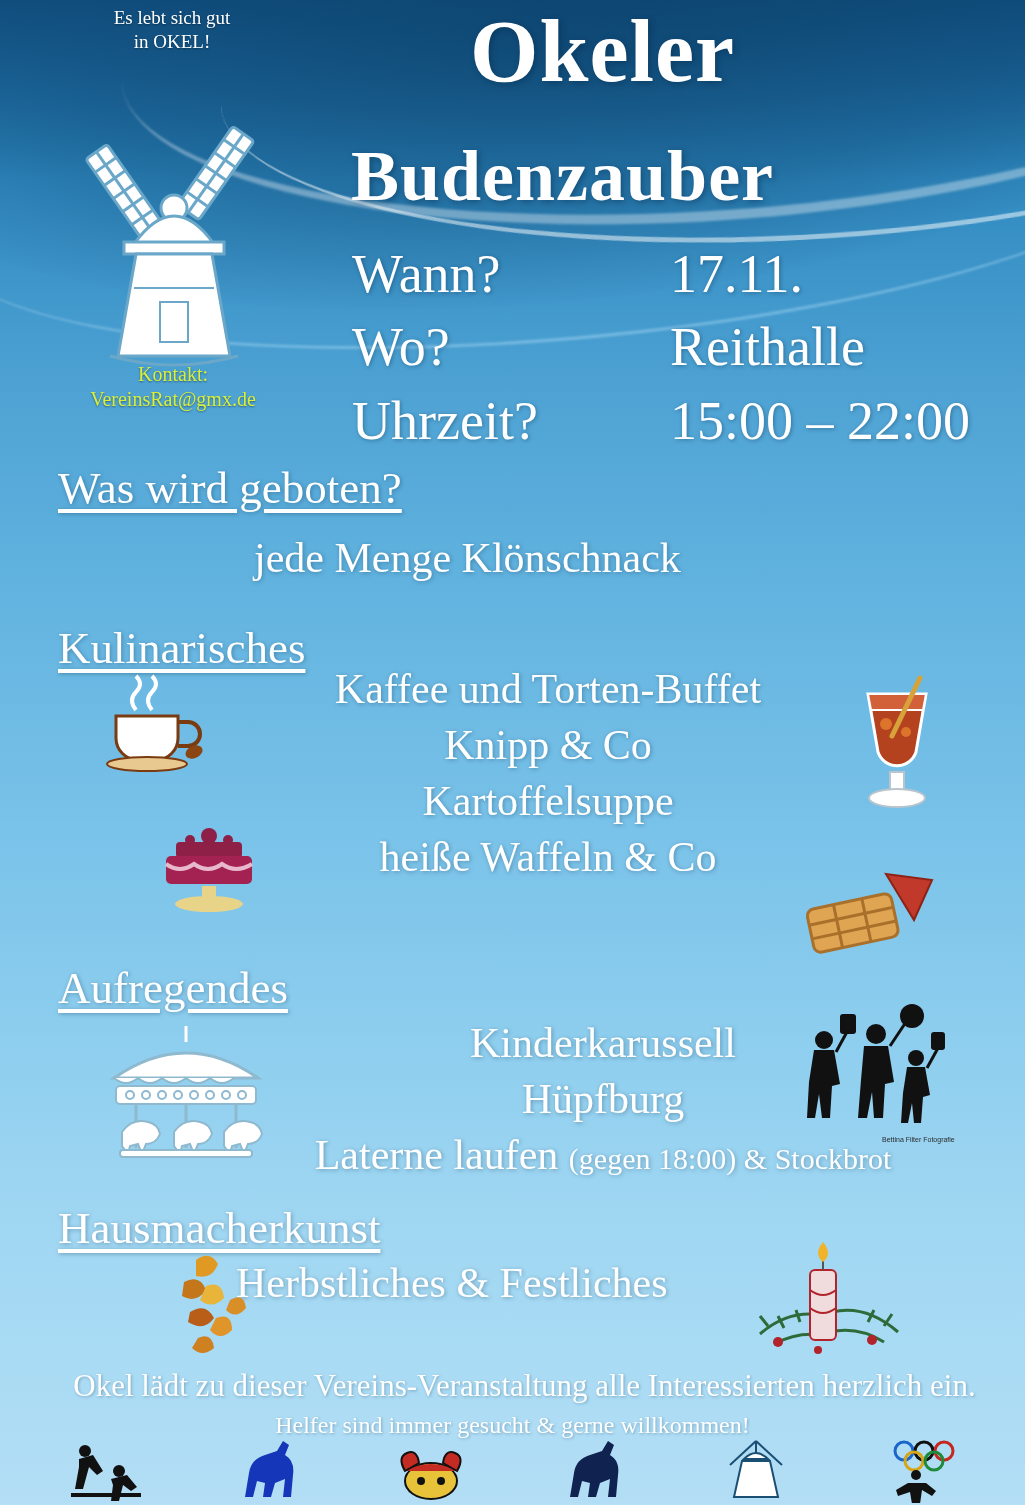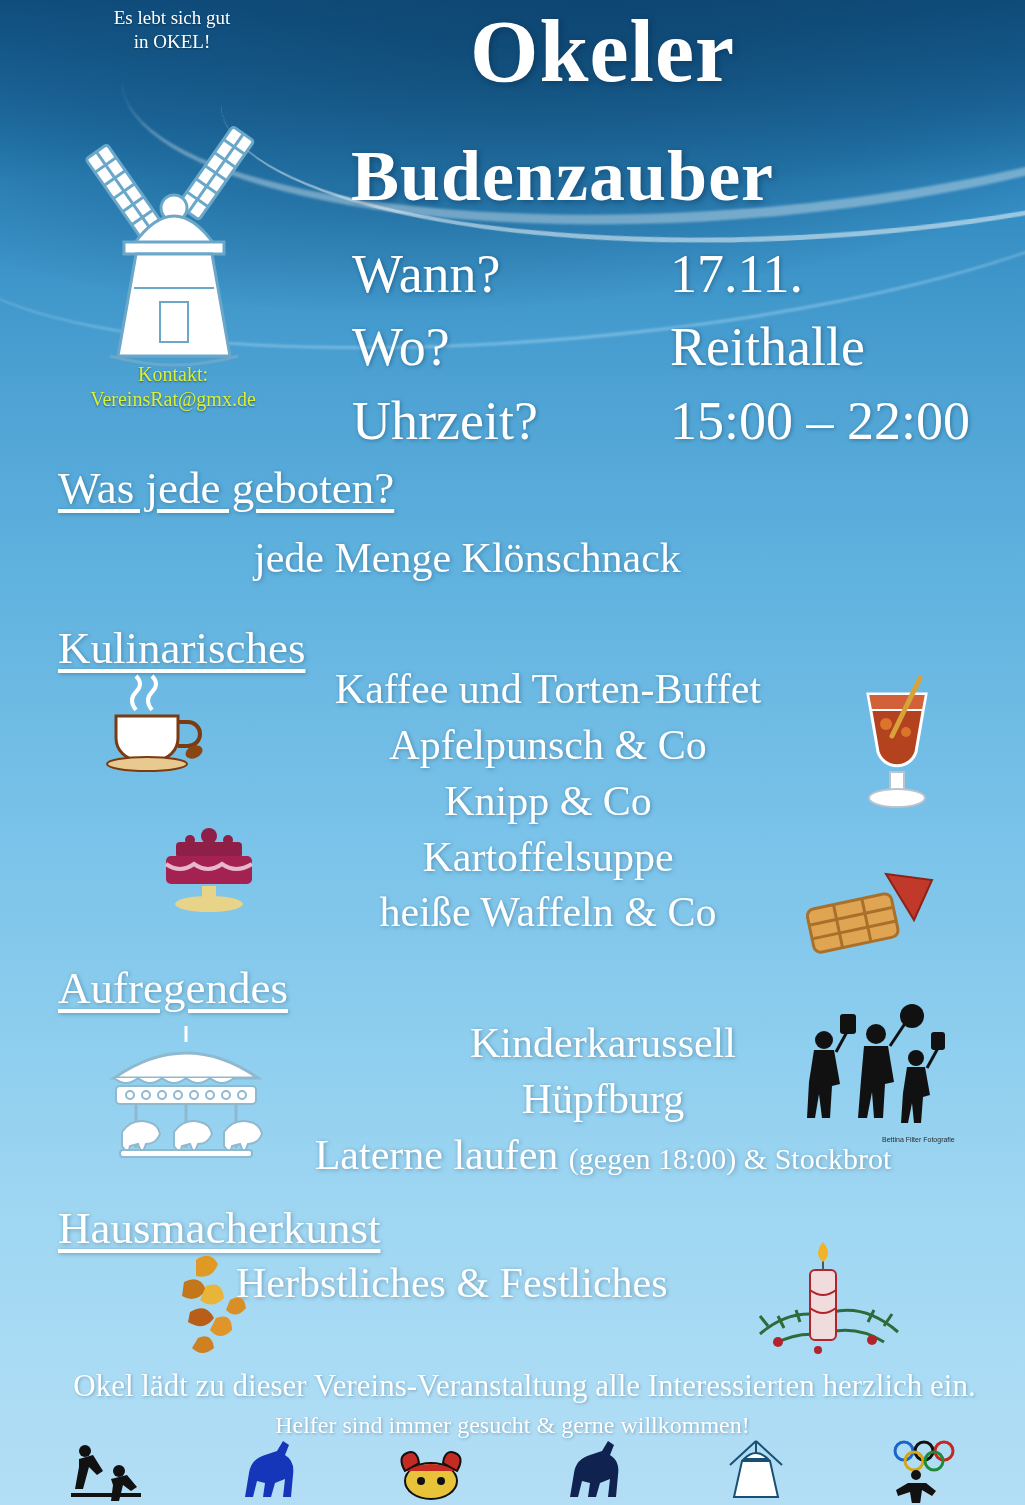--- a/index.html
+++ b/index.html
@@ -261,29 +261,28 @@
     <div class="qa-row">
       <div class="qa-q">Wo?</div>
       <div class="qa-a">Reithalle</div>
     </div>
     <div class="qa-row">
       <div class="qa-q">Uhrzeit?</div>
       <div class="qa-a">15:00 – 22:00</div>
     </div>
   </div>
 
-  <div class="section-head h-geboten">Was jede geboten?</div>
+  <div class="section-head h-geboten">Was wird geboten?</div>
   <div class="lines l-geboten">
     <div>jede Menge Klönschnack</div>
   </div>
 
   <div class="section-head h-kulin">Kulinarisches</div>
   <div class="lines l-kulin">
     <div>Kaffee und Torten-Buffet</div>
-    <div>Apfelpunsch &amp; Co</div>
     <div>Knipp &amp; Co</div>
     <div>Kartoffelsuppe</div>
     <div>heiße Waffeln &amp; Co</div>
   </div>
 
   <div class="icon-abs" style="top:672px; left:96px; width:120px; height:100px;">
     <svg viewBox="0 0 120 100" width="120" height="100">
       <path d="M20 44 h62 v22 a22 22 0 0 1 -22 22 h-18 a22 22 0 0 1 -22 -22 z" fill="#ffffff" stroke="#7a3b10" stroke-width="3"></path>
       <path d="M82 50 h10 a12 12 0 0 1 0 24 h-10" fill="none" stroke="#7a3b10" stroke-width="4"></path>
       <ellipse cx="51" cy="92" rx="40" ry="7" fill="#e8c98f" stroke="#7a3b10" stroke-width="2"></ellipse>

